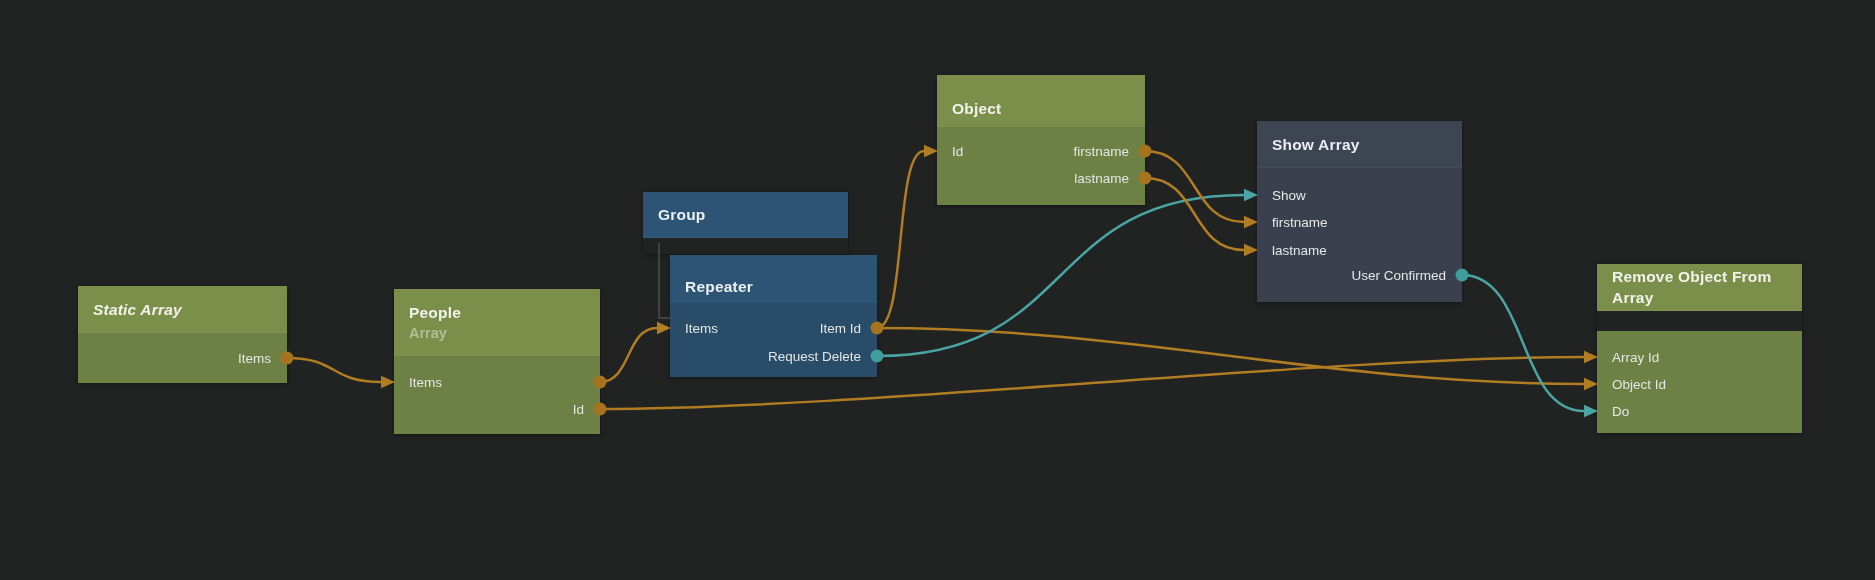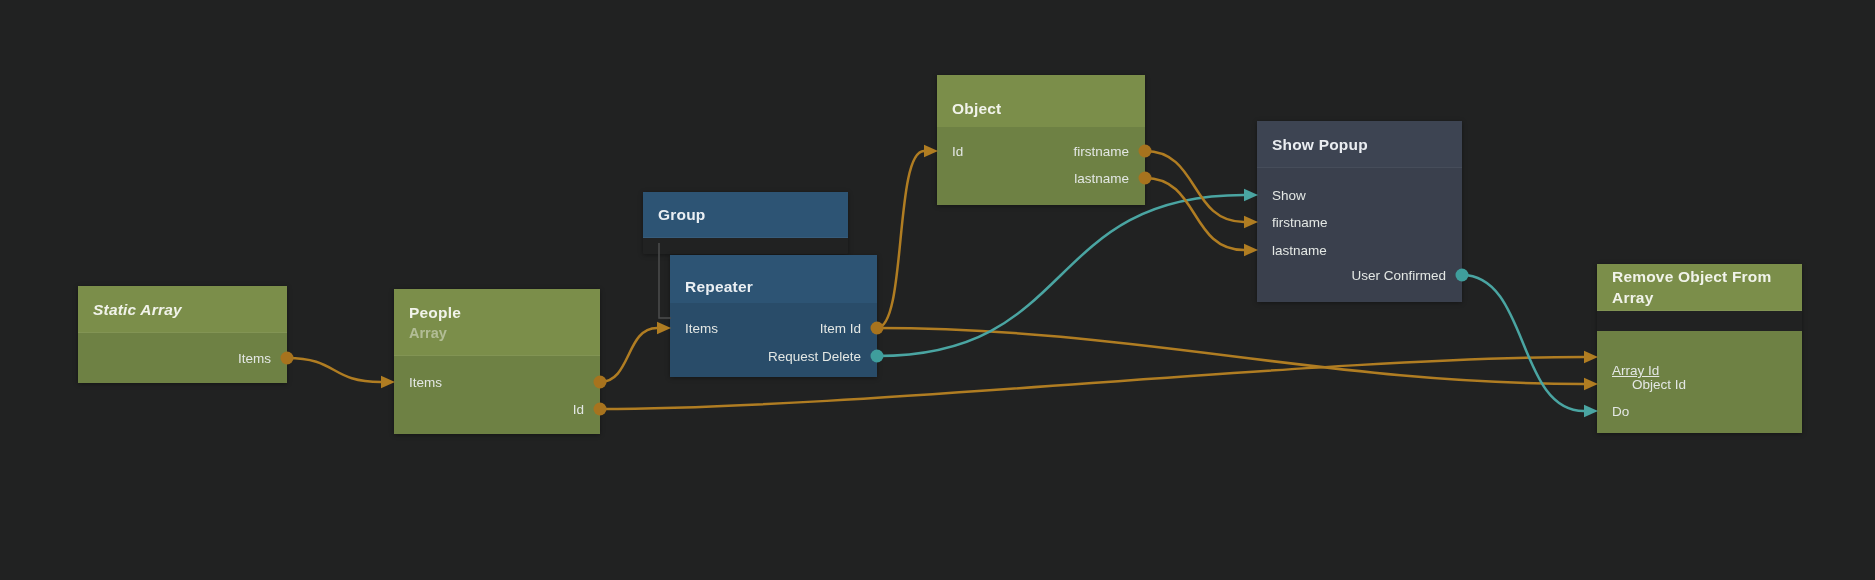--- a/index.html
+++ b/index.html
@@ -103,35 +103,35 @@
       <div class="header" style="height: 68px;">
         <div class="title">Object</div>
       </div>
       <div class="body-area" style="top: 52px;"></div>
       <div class="port left" style="top: 62.5px;">Id</div>
       <div class="port right" style="top: 62.5px;">firstname</div>
       <div class="port right" style="top: 89.5px;">lastname</div>
     </div>
     <div class="node theme-slate" style="left: 1257px; top: 121px; width: 205px; height: 181px;">
       <div class="header" style="height: 47px;">
-        <div class="title">Show Popup</div>
+        <div class="title">Show Array</div>
       </div>
       <div class="body-area" style="top: 47px;"></div>
       <div class="port left" style="top: 60.5px;">Show</div>
       <div class="port left" style="top: 87.5px;">firstname</div>
       <div class="port left" style="top: 115.5px;">lastname</div>
       <div class="port right" style="top: 140.5px;">User Confirmed</div>
     </div>
     <div class="node theme-green" style="left: 1597px; top: 264px; width: 205px; height: 169px;">
       <div class="header" style="height: 47px;">
         <div class="title">Remove Object From Array</div>
       </div>
       <div class="body-area" style="top: 67px;"></div>
-      <div class="port left" style="top: 93px; text-decoration: underline;">Array Id</div>
-      <div class="port left" style="top: 106.5px; margin-left: 20px;">Object Id</div>
+      <div class="port left" style="top: 80px;">Array Id</div>
+      <div class="port left" style="top: 106.5px;">Object Id</div>
       <div class="port left" style="top: 133.5px;">Do</div>
     </div>
     <svg id="wires" width="1875" height="580">
       <path d="M659,243 L659,318 L671,318" fill="none" stroke="#4c4e4e" stroke-width="1.5"></path>
       <path d="M287,358 C338.7,358 329.3,382 381,382" fill="none" stroke="#b07d22" stroke-width="2.5"></path>
       <polygon points="381,375.8 381,388.2 395,382" fill="#b07d22"></polygon>
       <path d="M600,382 C631.35,382 625.65,328 657,328" fill="none" stroke="#b07d22" stroke-width="2.5"></path>
       <polygon points="657,321.8 657,334.2 671,328" fill="#b07d22"></polygon>
       <path d="M600,409 C860,409 1324,357 1584,357" fill="none" stroke="#b07d22" stroke-width="2.5"></path>
       <polygon points="1584,350.8 1584,363.2 1598,357" fill="#b07d22"></polygon>

